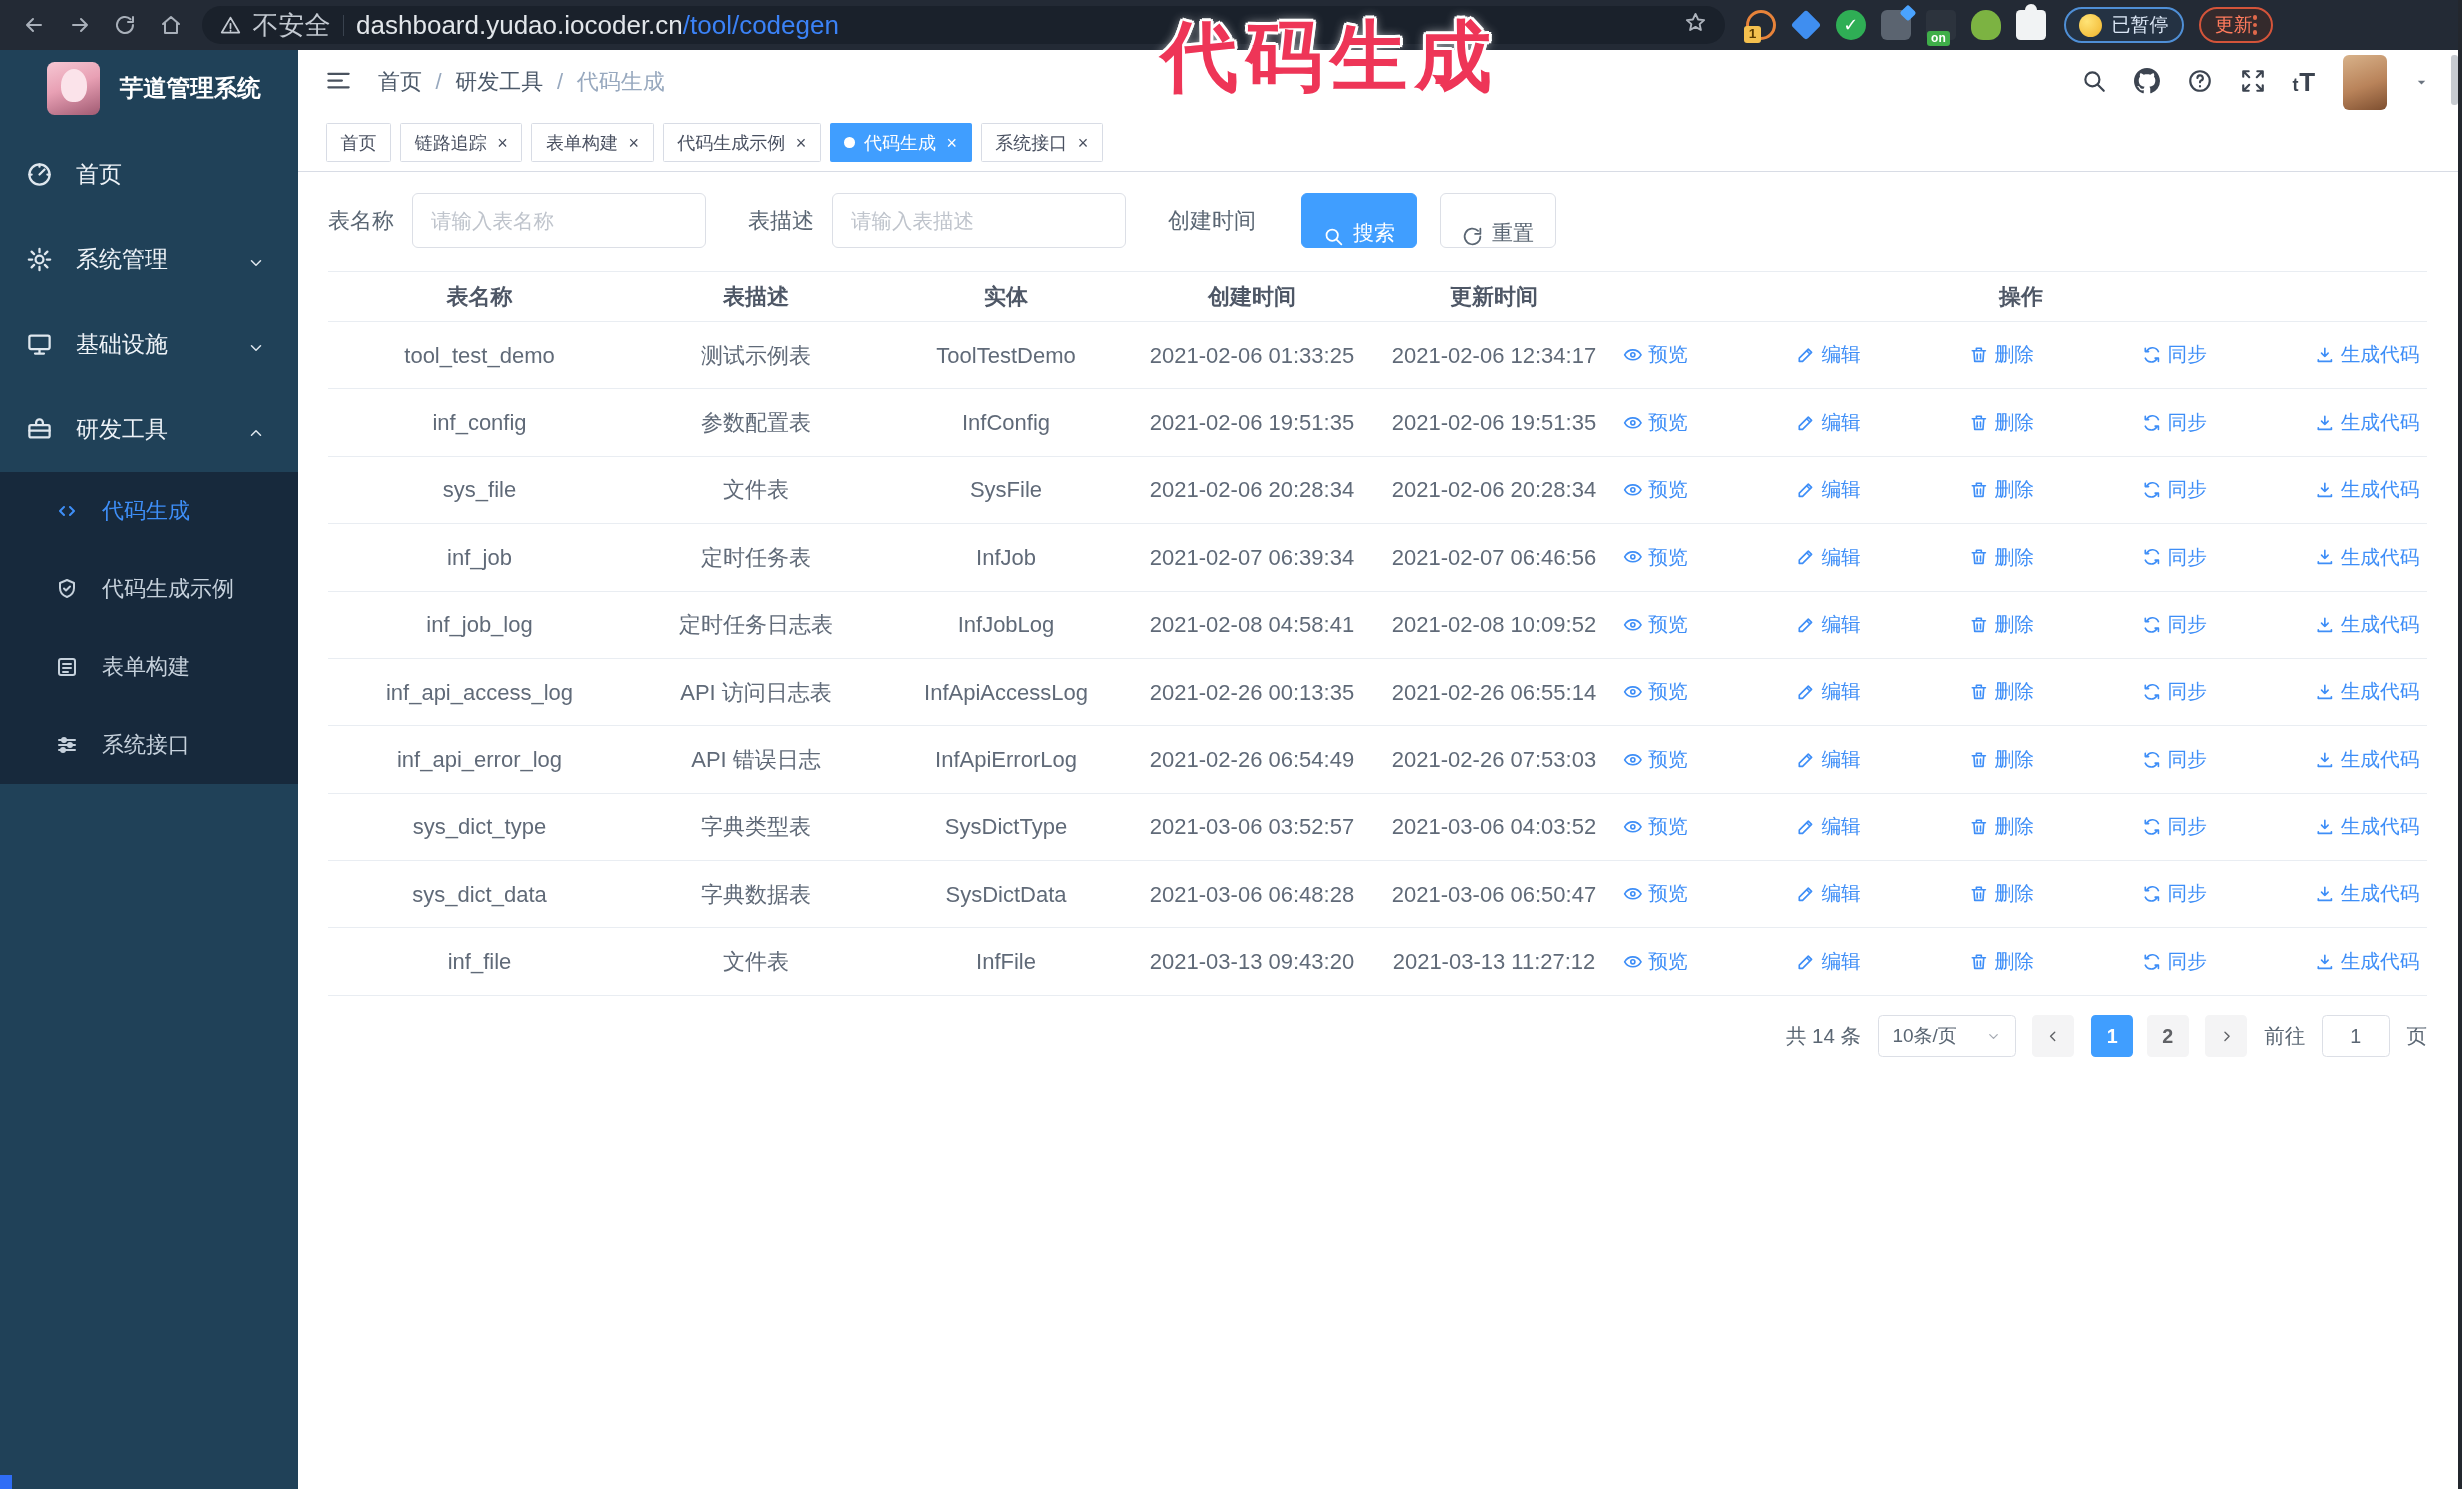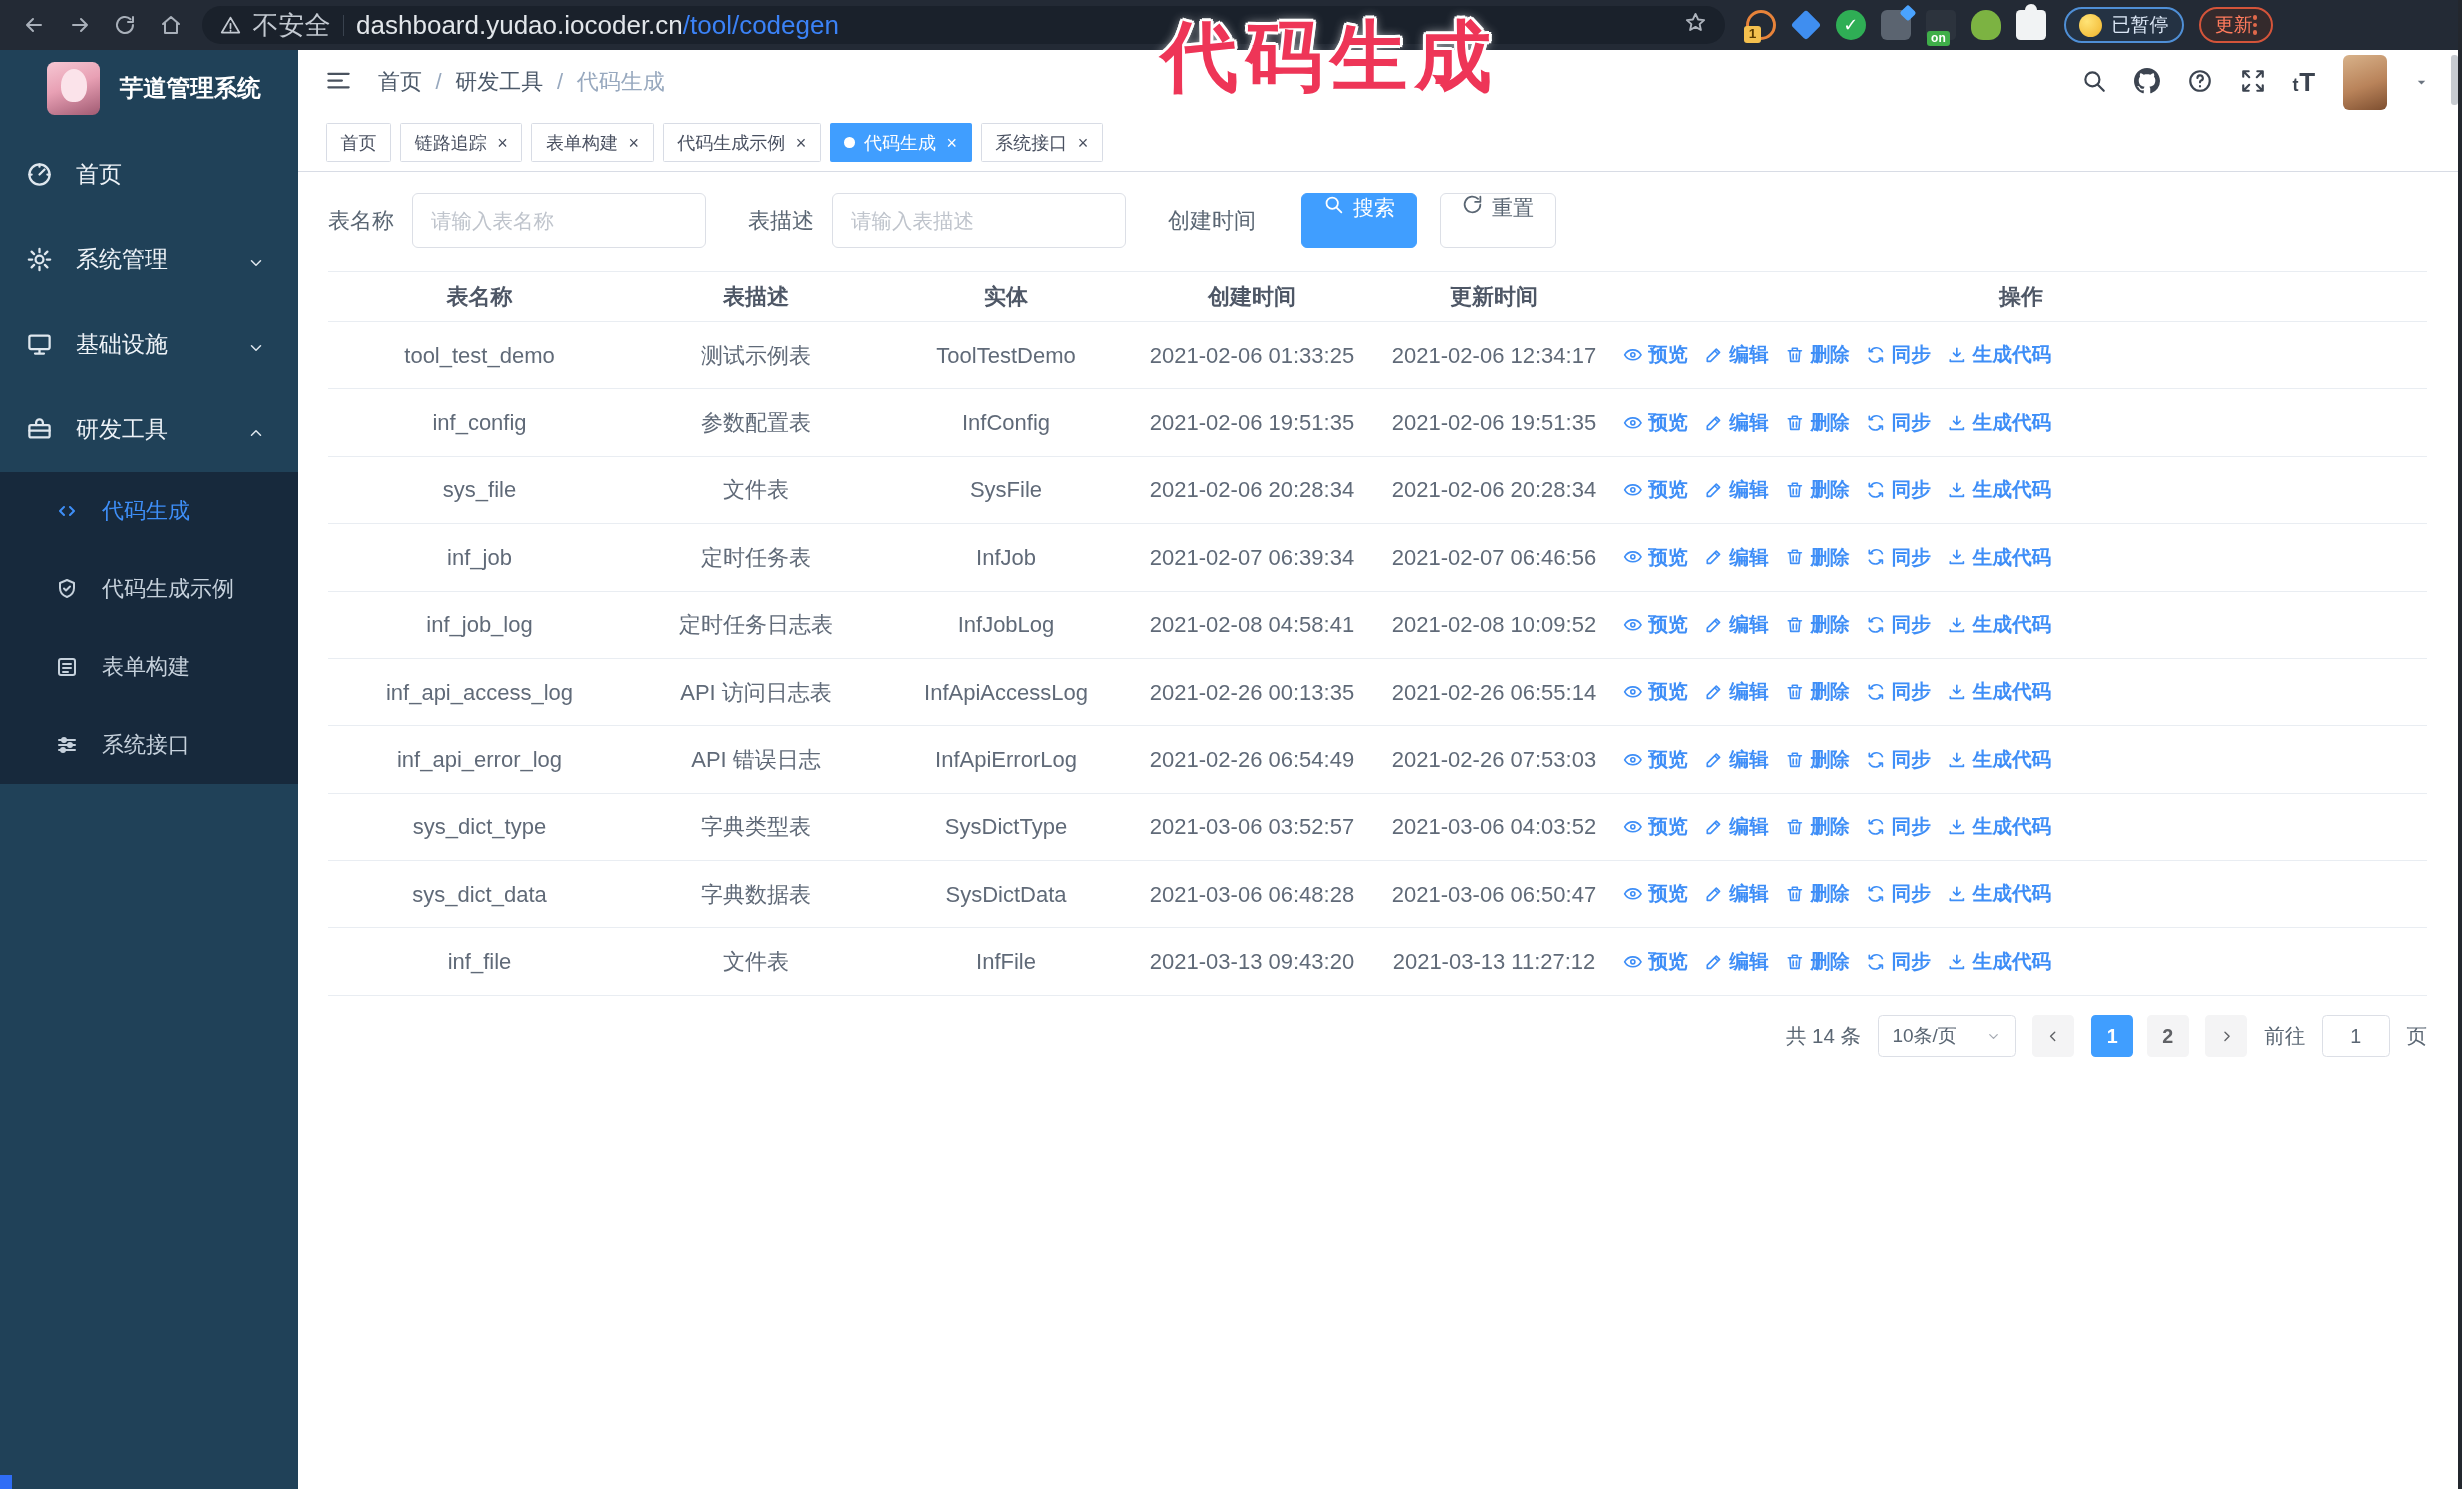--- a/index.html
+++ b/index.html
@@ -81,37 +81,37 @@
   
   .content { padding:21px 35px 0 30px; }
   .filters { display:flex; align-items:center; }
   .f-label { font-size:22px; color:#5a6673; margin-right:18px; white-space:nowrap; }
   .f-input { width:294px; height:55px; border:0.8px solid #dcdfe6; border-radius:6px; padding:0 18px; font-size:20.5px; color:#5a6673; background:#fff; outline:none; font-family:inherit; }
   .f-input::placeholder { color:#bfc4cc; }
   .gap-lg { width:42px; flex:none; }
   .date-input { width:362px; height:55px; border:0.8px solid #dcdfe6; border-radius:6px; display:flex; align-items:center; padding:0 15px; gap:12px; color:#bfc4cc; font-size:20.5px; background:#fff; }
   .date-input .ic { width:21px; height:21px; color:#c0c4cc; }
   .date-input .rsep { color:#5a6673; margin:0 6px; }
-  .btn { height:55px; border-radius:6px; border:0.8px solid #dcdfe6; background:#fff; color:#5a6673; display:inline-flex; align-items:flex-start; gap:9px; padding:0 21px; font-size:21px; cursor:default; white-space:nowrap; }
+  .btn { height:55px; border-radius:6px; border:0.8px solid #dcdfe6; background:#fff; color:#5a6673; display:inline-flex; align-items:flex-end; gap:9px; padding:0 21px; font-size:21px; cursor:default; white-space:nowrap; }
   .btn .ic { width:21px; height:21px; }
   .btn.primary { background:#409eff; border-color:#409eff; color:#fff; }
   .ml36 { margin-left:27px; } .ml30 { margin-left:23px; }
 
   .toolbar { margin-top:26px; display:flex; align-items:center; }
   .btn.tool { height:48px; font-size:20.5px; padding:0 19.7px; margin-right:19.7px; }
   .circle-btns { margin-left:auto; display:flex; gap:19.7px; }
   .cbtn { width:44px; height:44px; border-radius:50%; border:0.8px solid #dfe3e8; background:#fff; color:#5f6673; display:flex; align-items:center; justify-content:center; }
   .cbtn .ic { width:19.7px; height:19.7px; }
 
   .table-wrap { margin-top:23px; }
   table { width:100%; border-collapse:collapse; table-layout:fixed; }
   th { border-top:0.8px solid #e9edf2; border-bottom:0.8px solid #e9edf2; height:50px; font-size:22px; font-weight:bold; color:#4e5766; text-align:center; }
   td { border-bottom:0.8px solid #e9edf2; padding:16.7px 7.6px; font-size:22px; color:#606a78; text-align:center; line-height:1.5; vertical-align:middle; }
   td.wrapdate { word-break:break-all; }
-  .acts { display:flex; justify-content:flex-start; align-items:center; gap:16px; white-space:nowrap;font-weight:bold; }
+  .acts { display:flex; justify-content:space-between; align-items:center; gap:27px; white-space:nowrap; }
   .act { color:#3e8ef7; font-size:19.7px; display:inline-flex; align-items:center; gap:6px; text-decoration:none; cursor:default; }
   .act .ic { width:19.7px; height:19.7px; }
 
   .pagination { margin-top:19.7px; display:flex; align-items:center; justify-content:flex-end; gap:16.7px; font-size:20.5px; color:#5a6673; }
   .psel { width:138px; height:42px; border:0.8px solid #dcdfe6; border-radius:4.5px; display:flex; align-items:center; justify-content:space-between; padding:0 13.6px; font-size:19px; color:#5a6673; background:#fff; }
   .psel .ic { width:15px; height:15px; color:#a6abb3; }
   .pbtn { min-width:42px; height:42px; background:#f4f4f5; border-radius:4.5px; display:flex; align-items:center; justify-content:center; color:#606266; font-size:19.7px; font-weight:bold; }
   .pbtn .ic { width:16.7px; height:16.7px; }
   .pbtn.active { background:#409eff; color:#fff; }
   .goto-input { width:68px; height:42px; border:0.8px solid #dcdfe6; border-radius:4.5px; text-align:center; font-size:19.7px; color:#5a6673; outline:none; font-family:inherit; }

